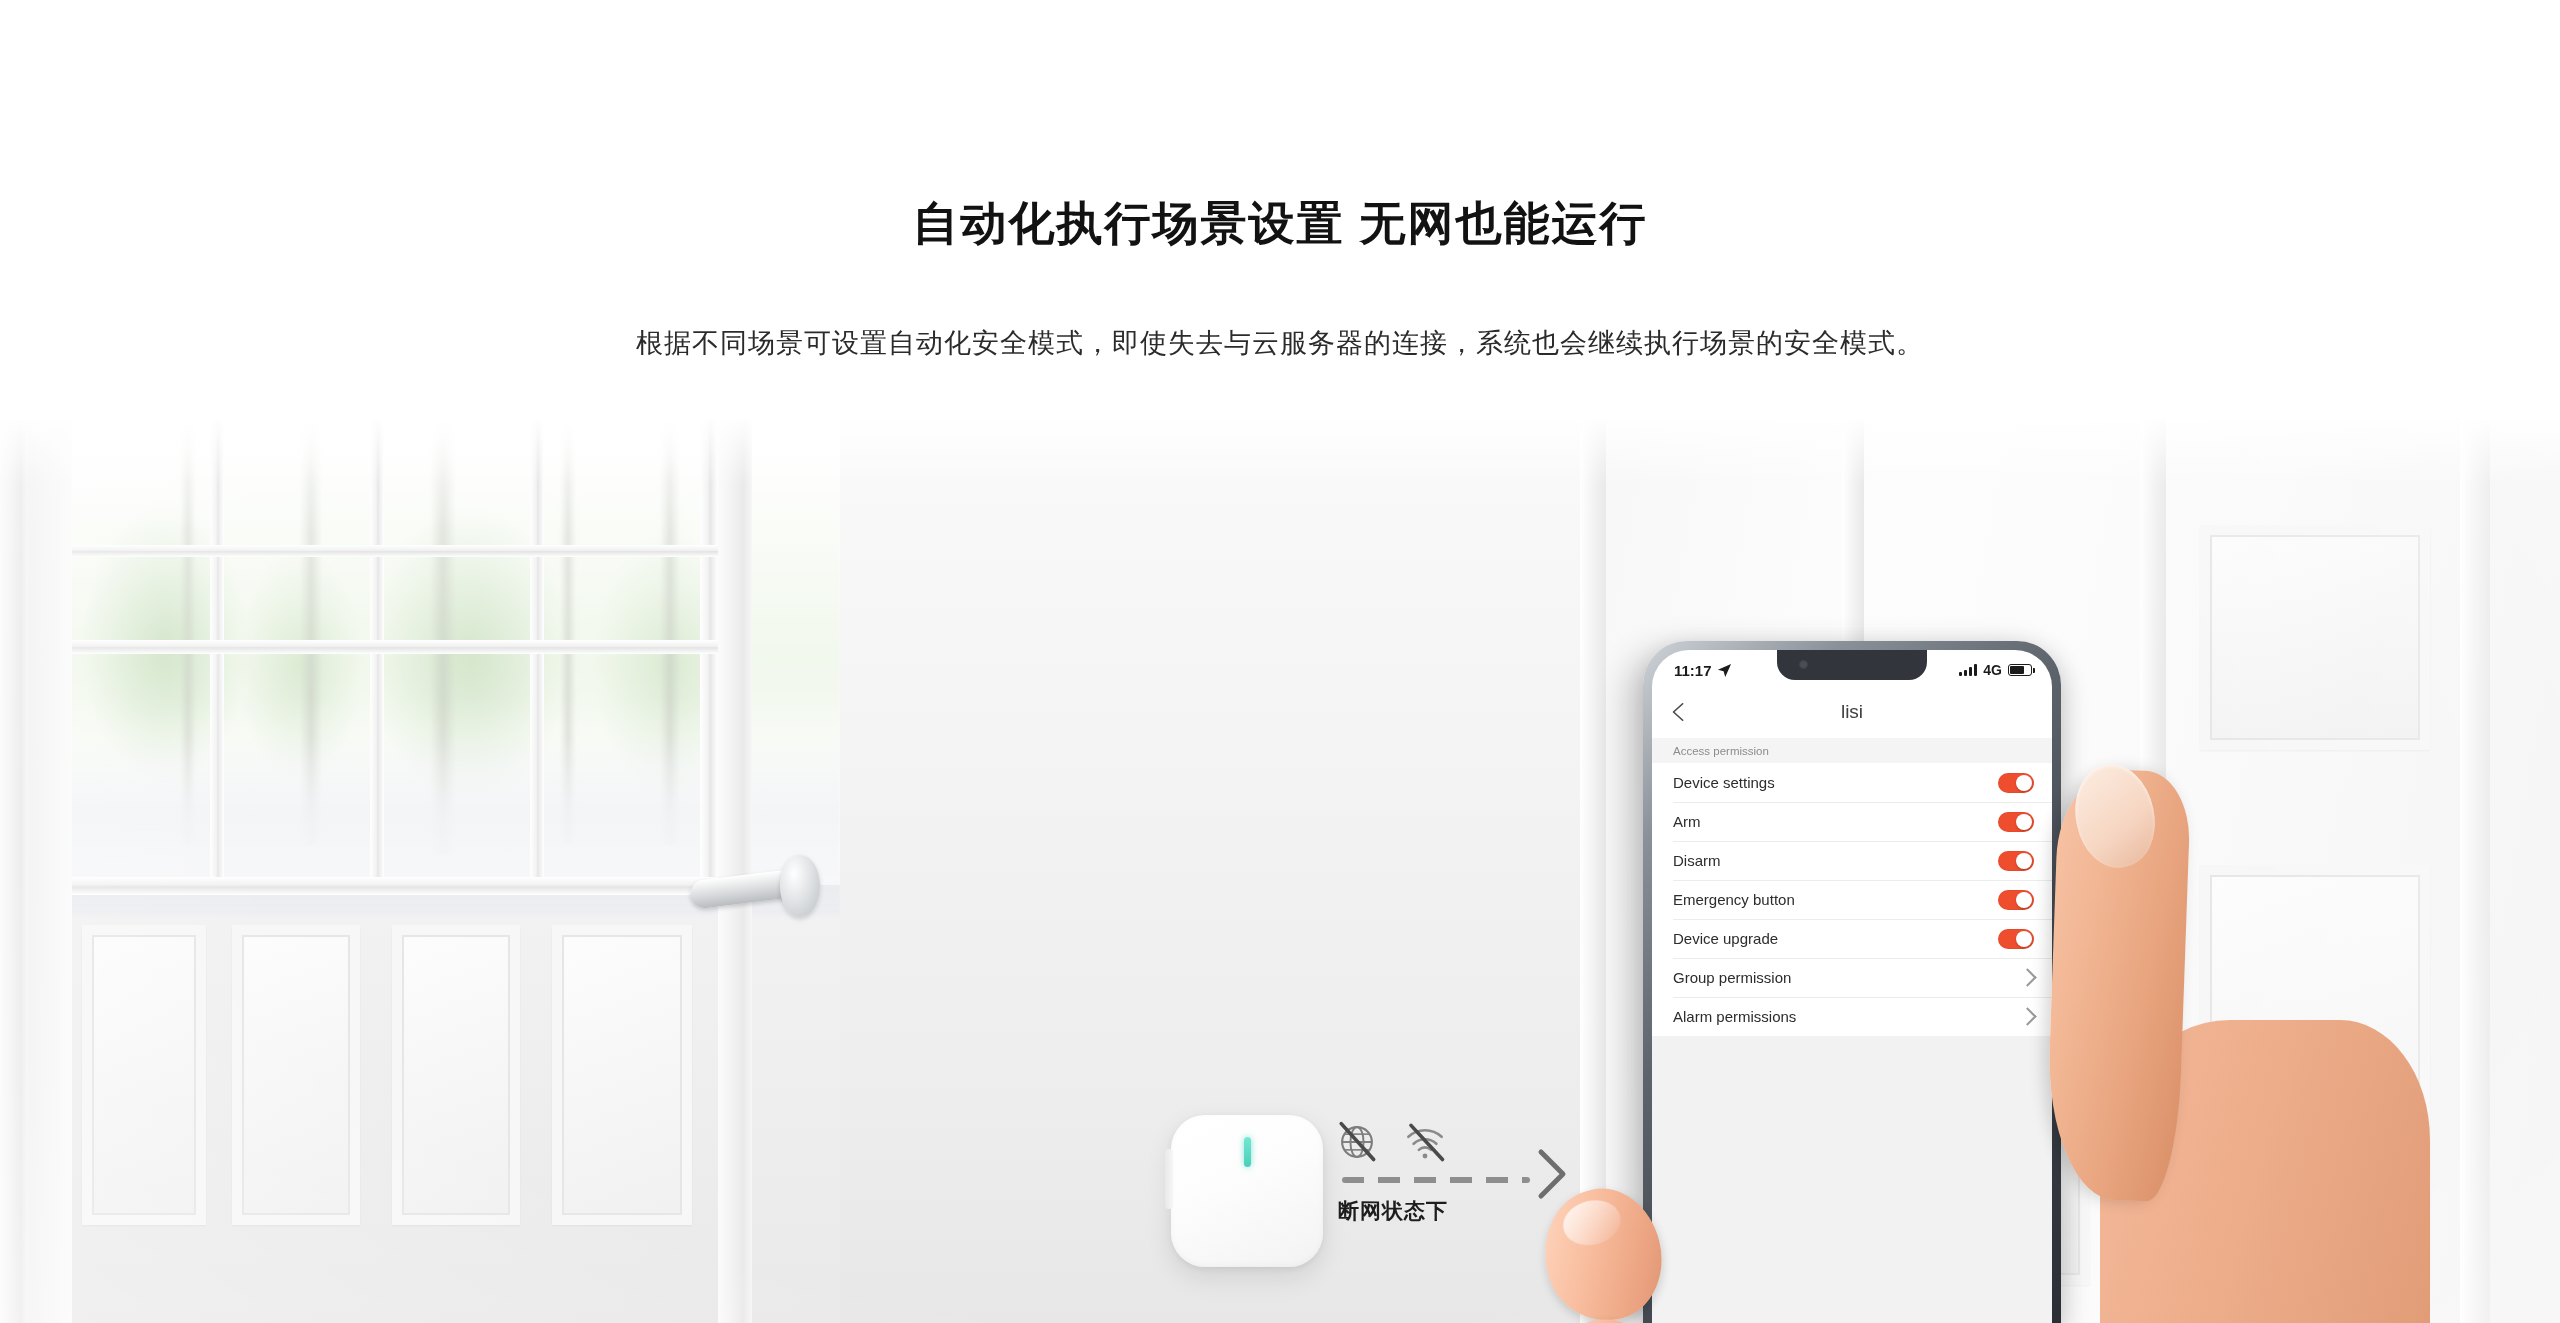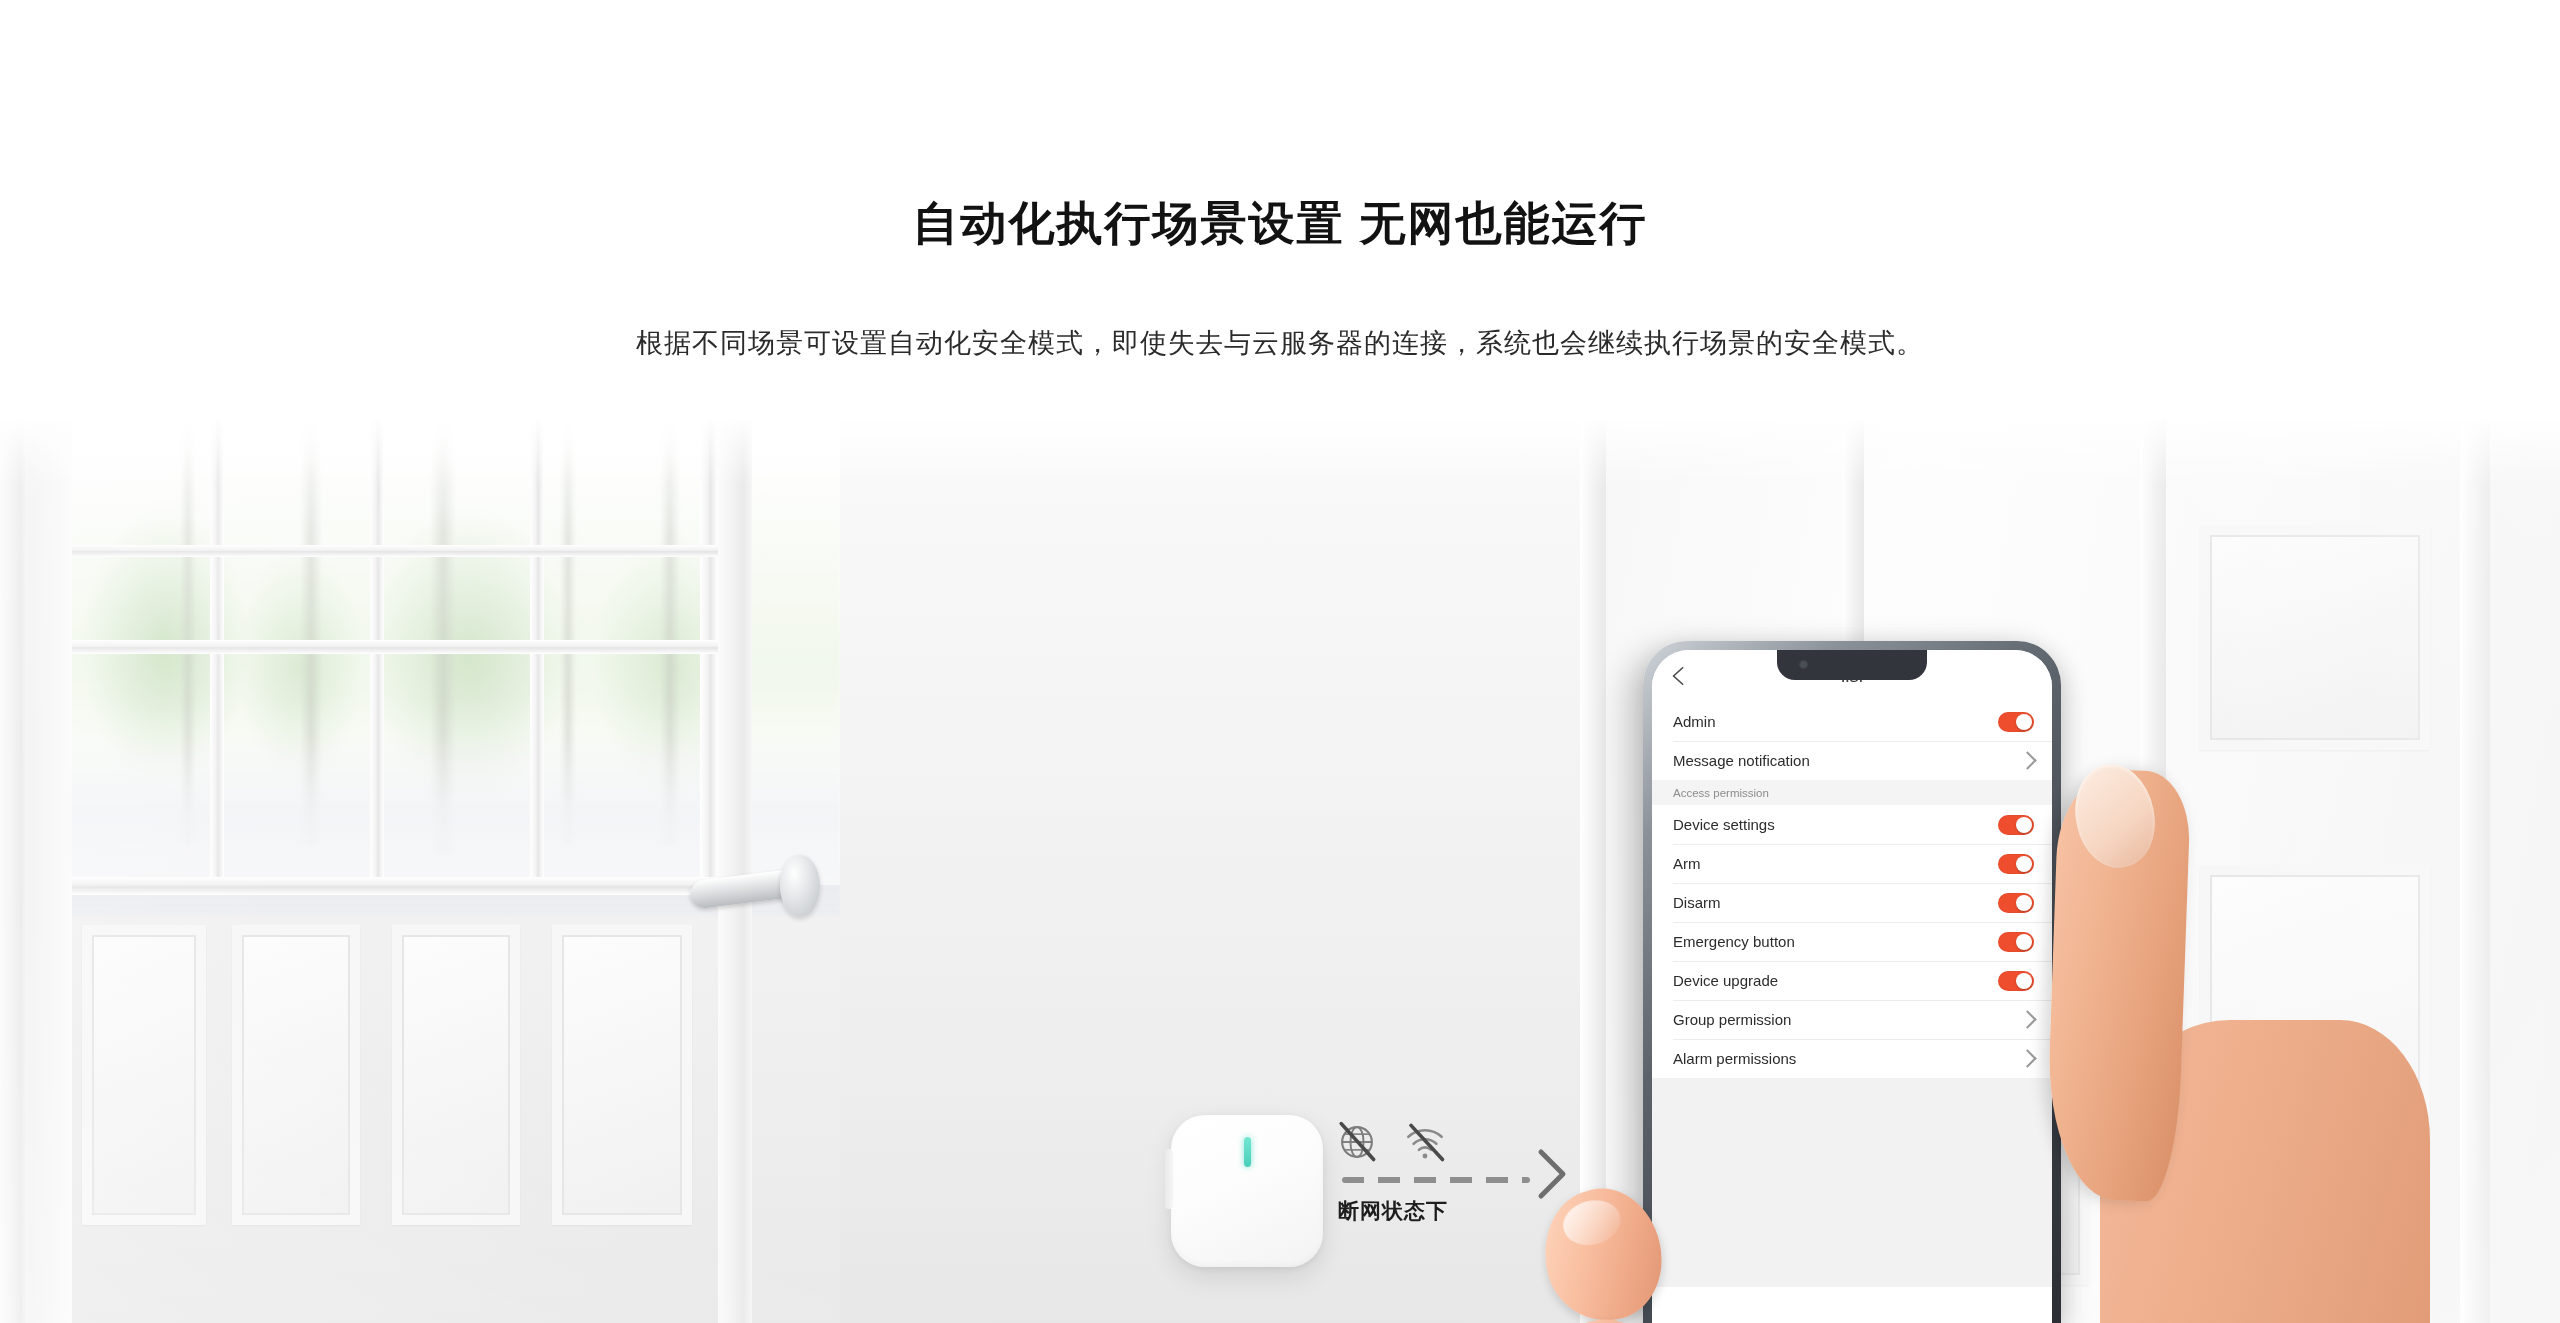--- a/index.html
+++ b/index.html
@@ -292,42 +292,50 @@
       <div class="panel-raised" style="left:300px;top:470px;width:210px;height:400px"></div>
     </div>
 
     <div class="phone" style="left:1643px;top:226px">
       <div class="phone-inner">
         <div class="notch">
 
           <div class="notch-cam"></div>
         </div>
 
+        <div class="statusbar">
+          <div class="sb-time">
+            <span>11:17</span>
+            <svg width="15" height="15" viewBox="0 0 16 16">
+              <path d="M15 1 L1 7.2 L7 8.8 L8.8 15 Z" fill="#1b1b1b"></path>
+            </svg>
+          </div>
+          <div class="sb-right">
+            <span class="bars">
+                <i></i>
+                <i></i>
+                <i></i>
+                <i></i>
+              </span>
+            <span class="sb-net">4G</span>
+            <span class="batt">
+                <i></i>
+              </span>
+          </div>
+        </div>
 
         <div class="navbar">
           <svg class="back" viewBox="0 0 24 24">
             <polyline points="16,3 6,12 16,21" fill="none" stroke="#4a4a4a" stroke-width="1.8" stroke-linecap="round" stroke-linejoin="round"></polyline>
           </svg>
           <div class="nav-title">lisi</div>
         </div>
 
         <div class="list-scroll">
 
-          <div class="group">
-            <div class="row">
-              <span class="row-label">Admin</span>
-              <span class="switch">
-                  <i></i>
-                </span>
-            </div>
-            <div class="row">
-              <span class="row-label">Message notification</span>
-              <span class="chevron-r"></span>
-            </div>
-          </div>
 
           <div class="sec-header">
             <span>Access permission</span>
           </div>
 
           <div class="group">
             <div class="row">
               <span class="row-label">Device settings</span>
               <span class="switch">
                   <i></i>

